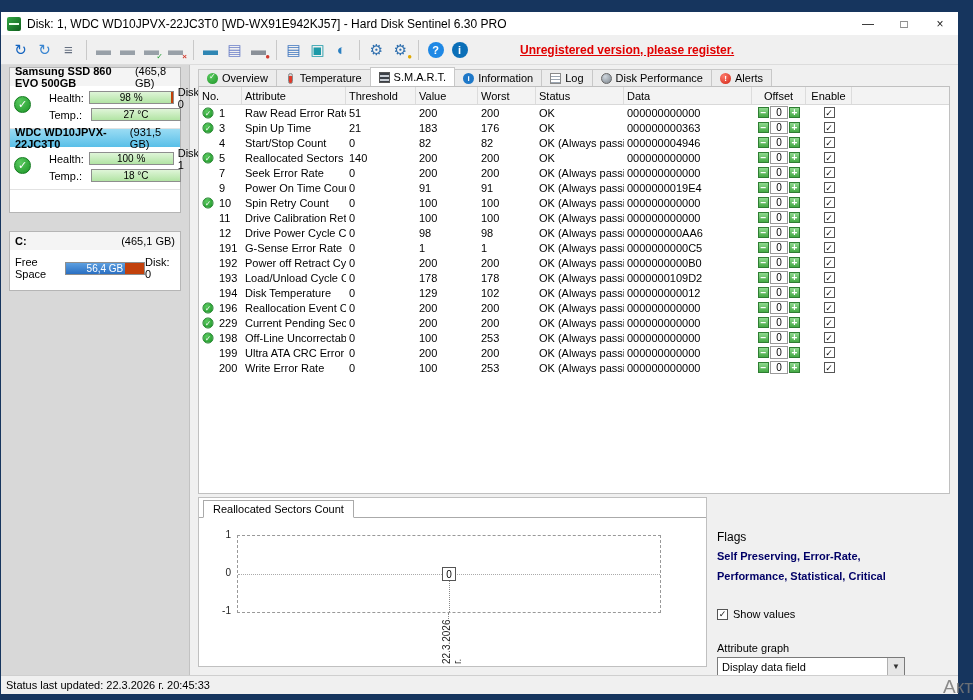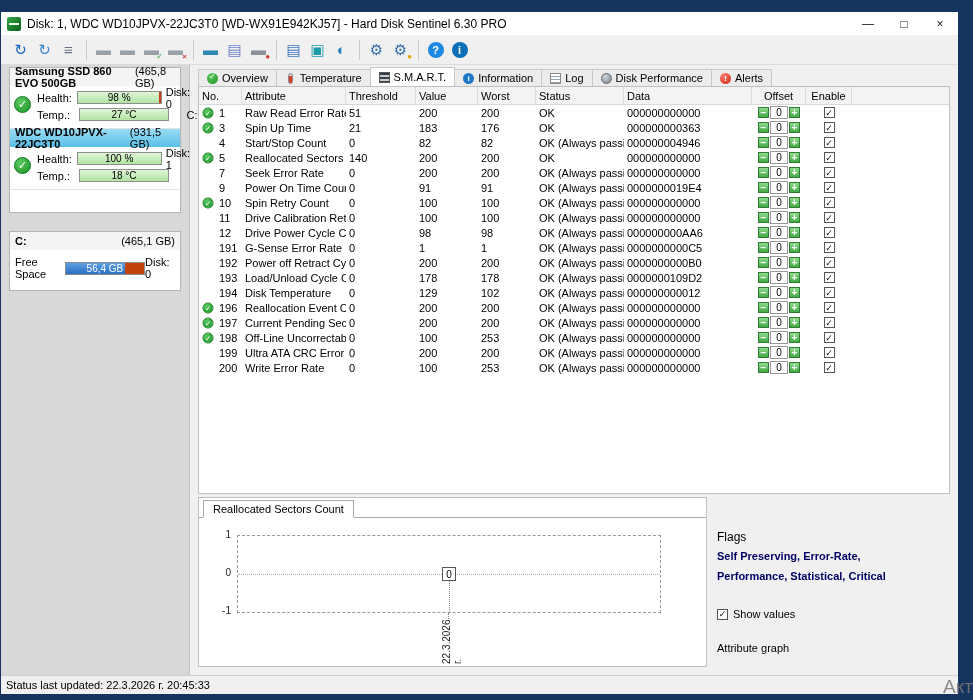--- a/index.html
+++ b/index.html
@@ -49,21 +49,21 @@
   .disk-header { display:flex; justify-content:space-between; align-items:center;
     padding:2px 5px; font-weight:bold; background:#f4f4f4; height:18px; }
   .disk-header.selected { background:linear-gradient(#9adcf4,#59bfe8); }
   .disk-header .disk-size { font-weight:normal; }
   .disk-body { display:flex; padding:3px 5px 5px 4px; }
   .okdot { display:inline-flex; width:12px; height:12px; border-radius:50%;
     background:radial-gradient(circle at 35% 30%,#58c95e,#1d9427); border:1px solid #117a1d;
     color:#fff; font-size:8px; font-weight:bold; align-items:center; justify-content:center; }
   .okdot::after { content:"✓"; }
   .okdot.big { width:17px; height:17px; font-size:11px; margin:7px 6px 0 0; flex:0 0 auto; }
-  .disk-rows { flex:1; }
+  .disk-rows { flex:1;margin-left:12px; }
   .disk-row { display:flex; align-items:center; height:17px; }
   .disk-row .lbl { width:42px; }
   .bar { width:90px; height:13px; border:1px solid #8e8e8e; background:#c2410c;
     position:relative; text-align:center; font-size:10px; line-height:11px; overflow:hidden; }
   .bar-fill { position:absolute; left:0; top:0; bottom:0; }
   .bar.green .bar-fill { background:linear-gradient(#dff5d8,#b2e4a4); }
   .bar.blue  .bar-fill { background:linear-gradient(#5c9fe0,#2a6fc2); }
   .bar-text { position:relative; z-index:1; }
   .bar.blue .bar-text { color:#fff; }
   .disk-row .right { margin-left:auto; padding-left:4px; }
@@ -192,20 +192,21 @@
         <span class="tool" style="color: rgb(47, 111, 174);">⚙</span>
         <span class="tool" style="color: rgb(47, 111, 174);">⚙<span class="badge" style="color: rgb(224, 168, 0);">●</span></span>
         <span class="tool-sep"></span>
         <span class="tool circle-ic">
           <span class="circ" style="background: rgb(30, 136, 229);">?</span>
         </span>
         <span class="tool circle-ic">
           <span class="circ" style="background: rgb(11, 111, 184);">i</span>
         </span>
       </span>
+    <a class="register">Unregistered version, please register.</a>
   </div>
 
   <div class="content">
 
     <div class="sidebar">
       <div class="side-panel disk-panel">
 
         <div class="disk-card">
           <div class="disk-header">
             <span>Samsung SSD 860 EVO 500GB</span>
@@ -603,21 +604,21 @@
     </div>
     <div class="c-enable">
                   <span class="cb checked"></span>
                 </div>
     <div></div>
   </div>
               <div class="trow">
     <div class="c-check">
                   <span class="okdot"></span>
                 </div>
-    <div class="c-no">197</div>
+    <div class="c-no">229</div>
     <div class="c-attr">Current Pending Sector...</div>
     <div class="c-thr">0</div>
     <div class="c-val">200</div>
     <div class="c-worst">200</div>
     <div class="c-status">OK (Always passing)</div>
     <div class="c-data">000000000000</div>
     <div class="c-offset">
       <span class="off-btn">−</span>
       <span class="off-val">0</span>
       <span class="off-btn">+</span>
@@ -712,20 +713,24 @@
         </div>
 
         <div class="flags-panel">
           <div class="flags-title">Flags</div>
           <div class="flags-text">Self Preserving, Error-Rate, Performance, Statistical, Critical</div>
           <div class="showvals">
             <span class="cb checked"></span>
             <span>Show values</span>
           </div>
           <div class="attr-graph-label">Attribute graph</div>
+          <div class="dropdown">
+            <span class="dd-text">Display data field</span>
+            <span class="dd-arrow">▼</span>
+          </div>
         </div>
       </div>
     </div>
   </div>
 
   <div class="statusbar">
     <span>Status last updated: 22.3.2026 г. 20:45:33</span>
   </div>
 </div>
 

